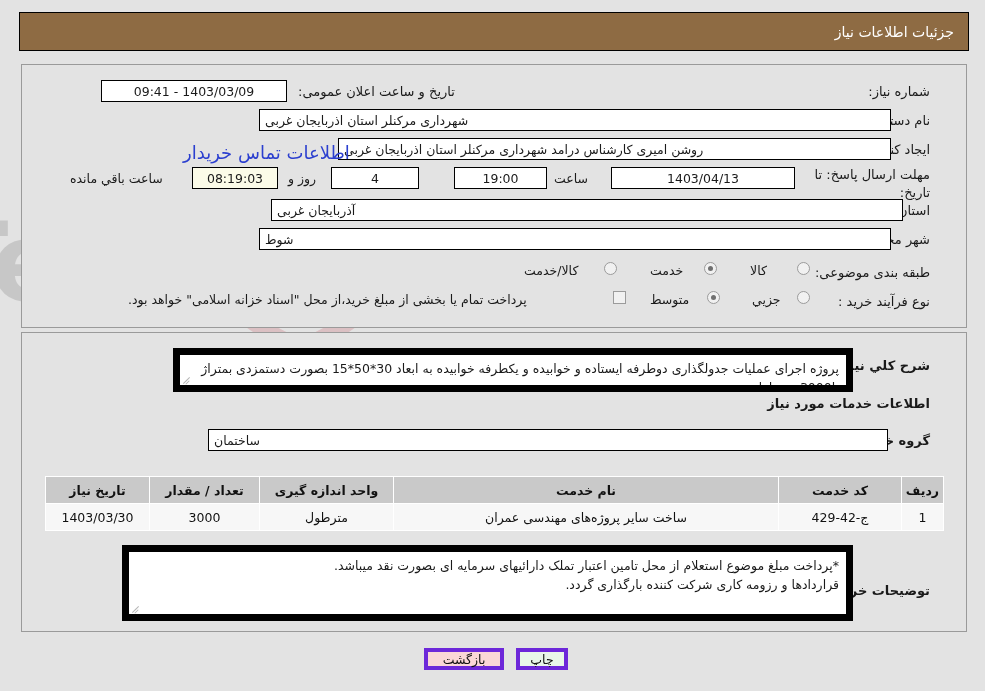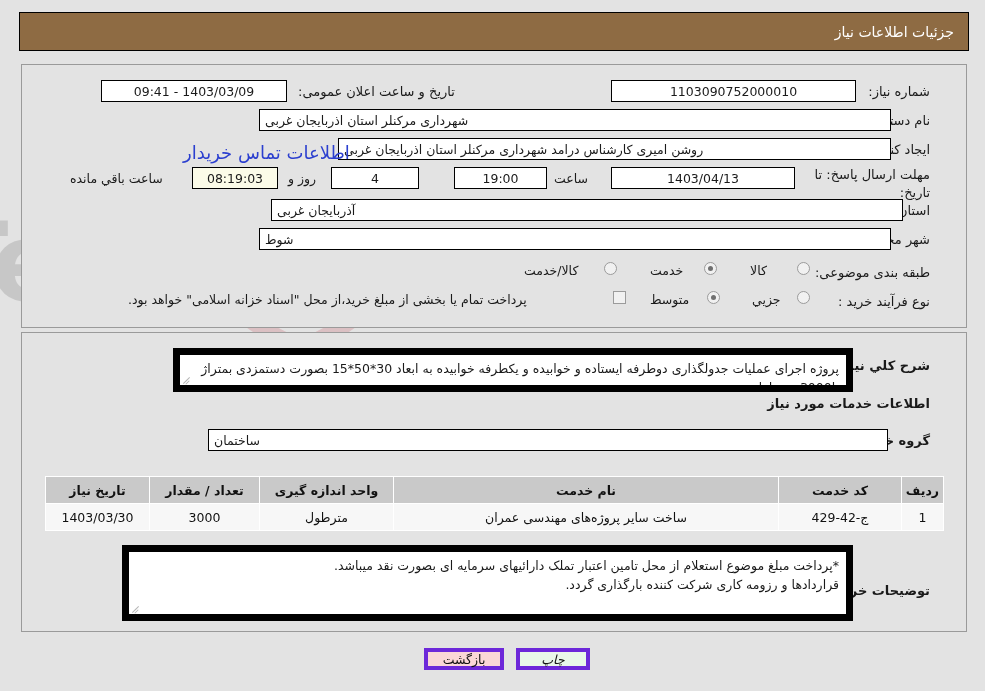--- a/index.html
+++ b/index.html
@@ -212,21 +212,21 @@
     box-sizing: border-box;
     font-size: 12.5px;
     color: #111;
     height: 22px;
     display: flex;
     align-items: center;
     justify-content: center;
     cursor: pointer;
     z-index: 4;
   }
-  #btn-print { left: 516px; top: 648px; width: 74px; background: #e9f7e9; font-style: italic; }
+  #btn-print { left: 516px; top: 648px; width: 52px; background: #e9f7e9; }
   #btn-back  { left: 424px; top: 648px; width: 80px; background: #fbd7d7; }
 </style>
 </head>
 <body>
 
 <div id="page">
 
   <div id="watermark">
     <svg width="985" height="260" viewBox="0 0 985 260" xmlns="http://www.w3.org/2000/svg">
 
@@ -243,21 +243,20 @@
     </svg>
   </div>
 
   <div class="titlebar">
     <span class="ttl">جزئیات اطلاعات نیاز</span>
   </div>
 
   <div class="panel" id="panel-top"></div>
 
   <div class="lbl" style="right:55px; top:84px;">شماره نیاز:</div>
-  <div class="box center" style="left:611px; top:80px; width:245px; height:22px;">1103090752000010</div>
 
   <div class="lbl" style="left:298px; top:84px;">تاریخ و ساعت اعلان عمومی:</div>
   <div class="box center" style="left:101px; top:80px; width:186px; height:22px;">1403/03/09 - 09:41</div>
 
   <div class="lbl" style="right:55px; top:113px;">نام دستگاه خریدار:</div>
   <div class="box right" style="left:224px; top:109px; width:632px; height:22px;">شهرداری مرکنلر استان اذربایجان غربی</div>
 
   <div class="lbl" style="right:55px; top:142px;">ایجاد کننده درخواست:</div>
   <div class="box right" style="left:303px; top:138px; width:553px; height:22px;">روشن امیری کارشناس درامد شهرداری مرکنلر استان اذربایجان غربی</div>
   <div class="linkish" style="left:183px; top:142px;">اطلاعات تماس خریدار</div>

